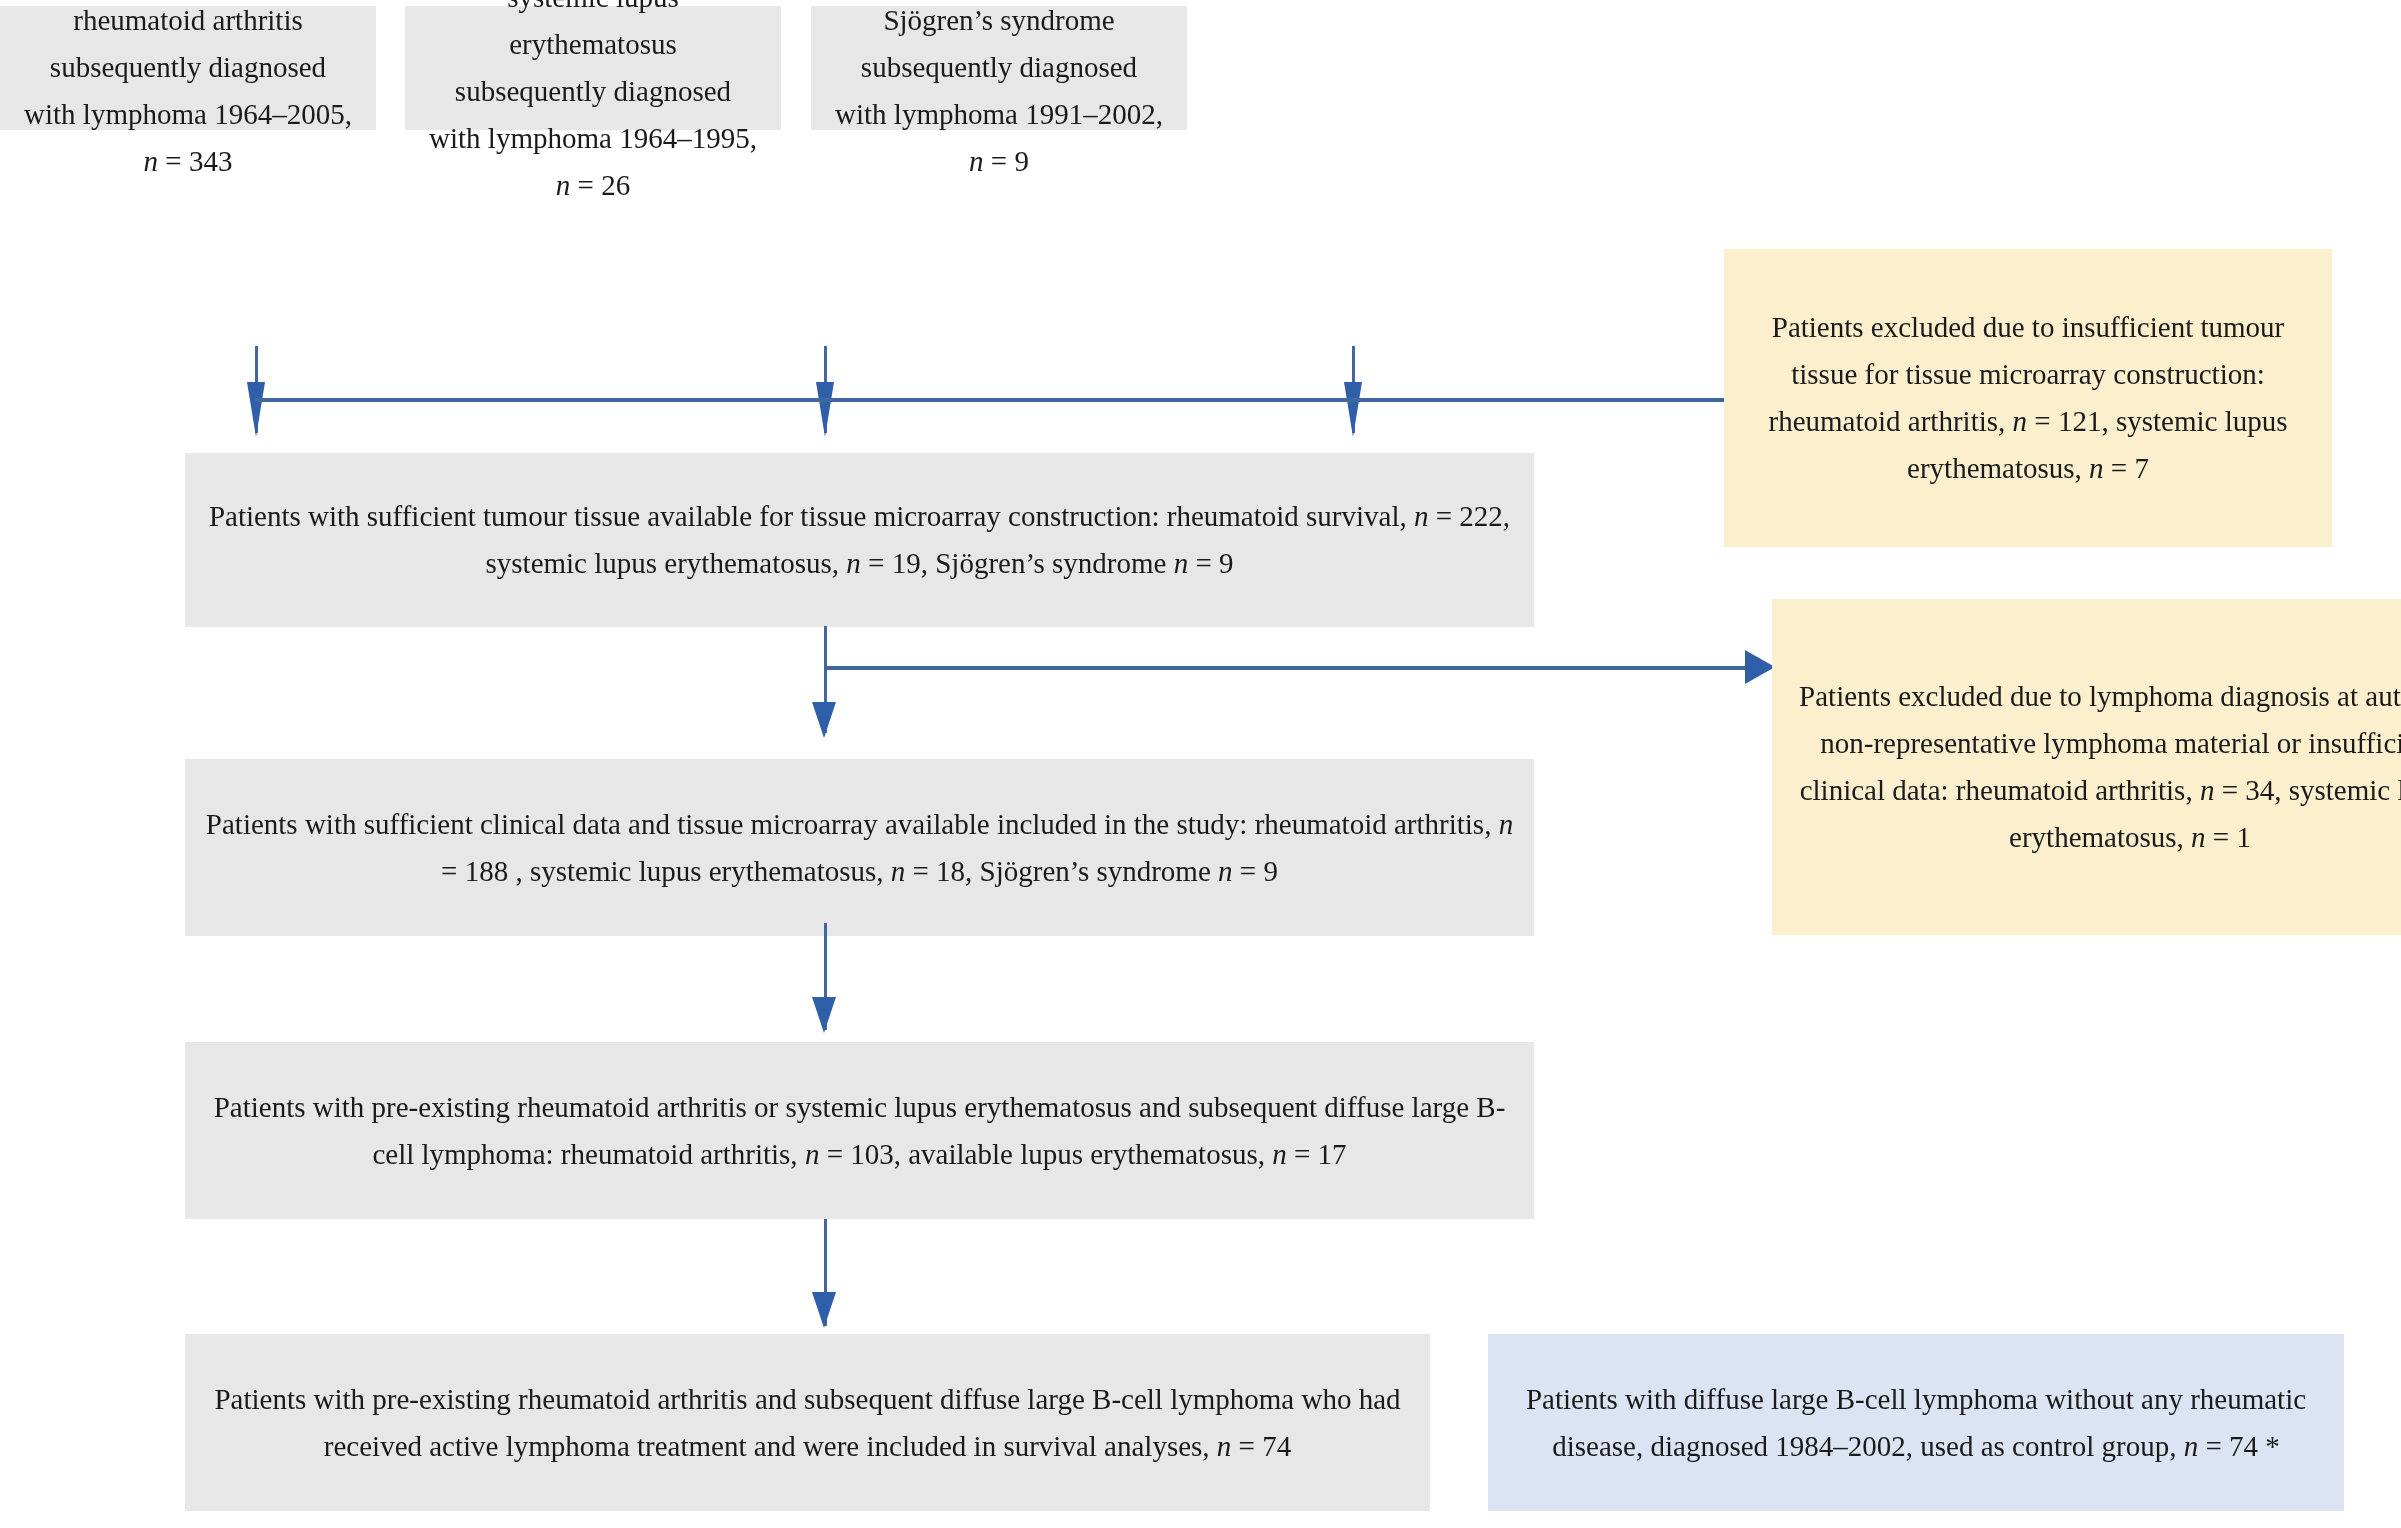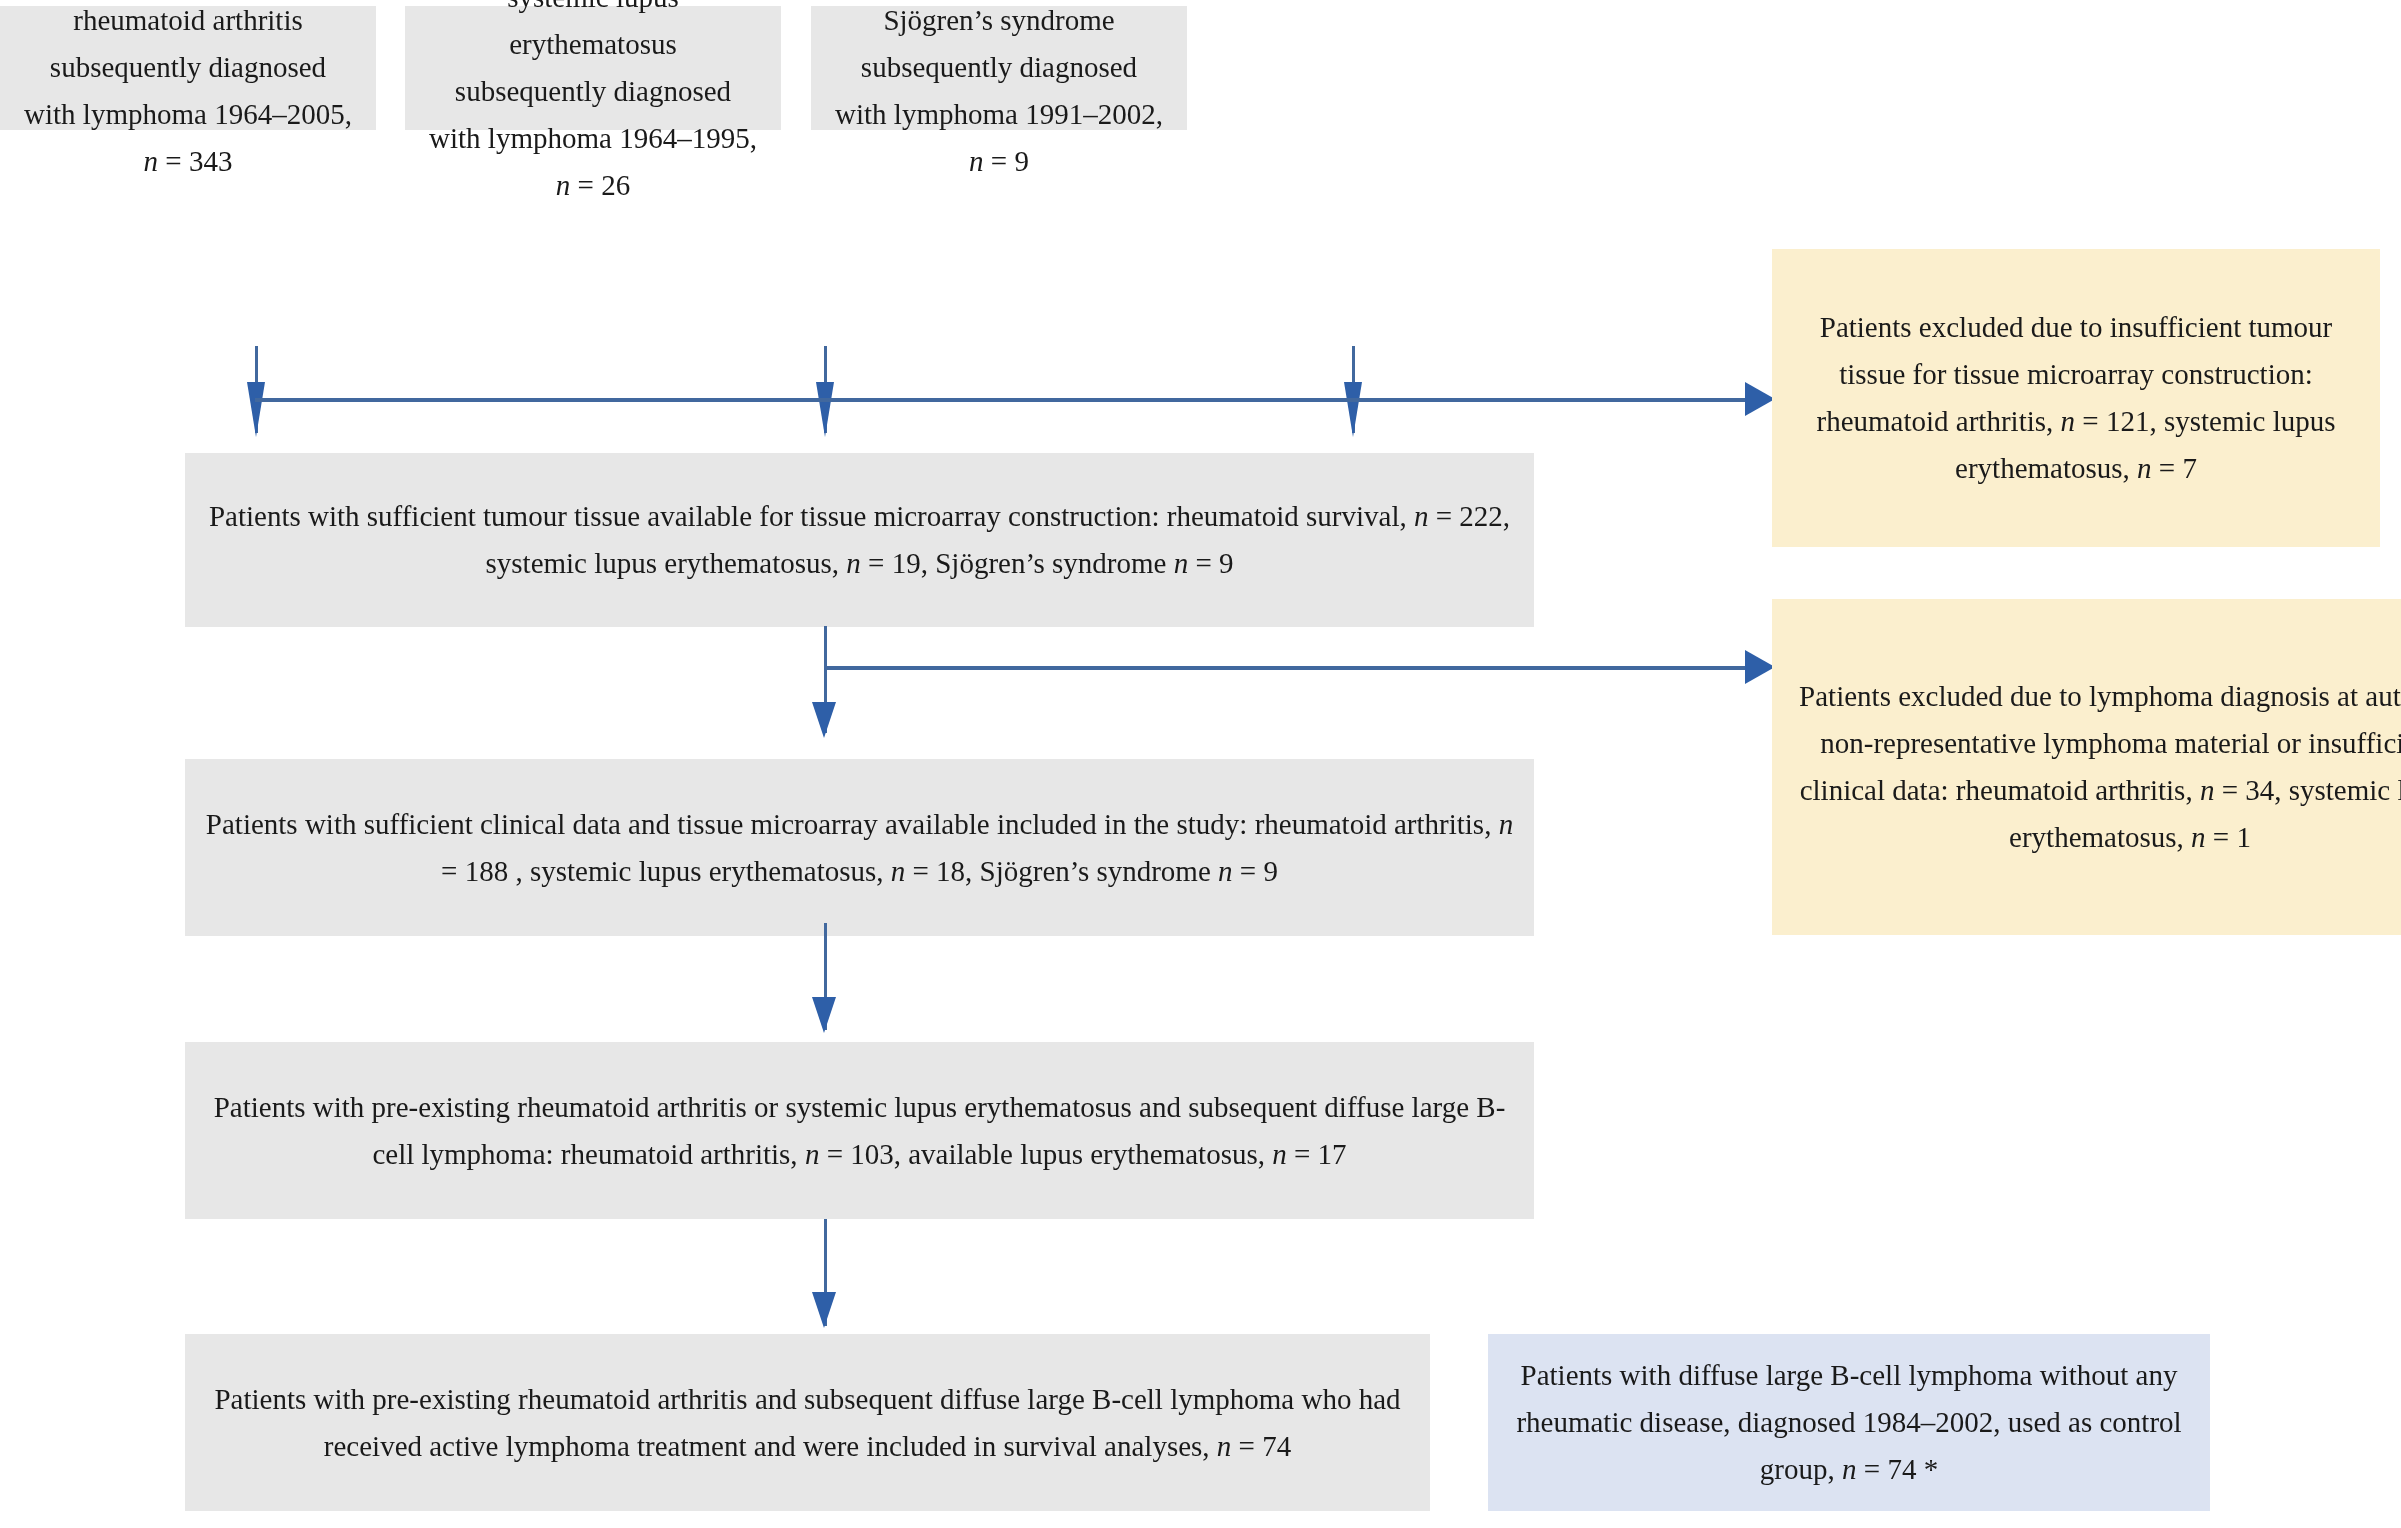--- a/index.html
+++ b/index.html
@@ -142,26 +142,26 @@
     <div class="txt"><span>Patients with pre-existing rheumatoid arthritis or systemic lupus erythematosus and subsequent diffuse large B-cell lymphoma: rheumatoid arthritis, </span><span class="it">n</span><span> = 103, available lupus erythematosus, </span><span class="it">n</span><span> = 17</span></div>
   </div>
 
   <div class="vline" style="left:824px; top:1219px; height:107px;"></div>
   <div class="arrow-down" style="left:812px; top:1292px;"></div>
 
   <div class="box gray" style="left:185px; top:1334px; width:1245px; height:177px;">
     <div class="txt"><span>Patients with pre-existing rheumatoid arthritis and subsequent diffuse large B-cell lymphoma who had received active lymphoma treatment and were included in survival analyses, </span><span class="it">n</span><span> = 74</span></div>
   </div>
 
-  <div class="box yellow" style="left:1772px; top:249px; width:608px; height:298px;">
+  <div class="box yellow" style="left:1724px; top:249px; width:608px; height:298px;">
     <div class="txt"><span>Patients excluded due to insufficient tumour tissue for tissue microarray construction: rheumatoid arthritis, </span><span class="it">n</span><span> = 121, systemic lupus erythematosus, </span><span class="it">n</span><span> = 7</span></div>
   </div>
 
   <div class="box yellow" style="left:1772px; top:599px; width:716px; height:336px;">
     <div class="txt"><span>Patients excluded due to lymphoma diagnosis at autopsy, non-representative lymphoma material or insufficient clinical data: rheumatoid arthritis, </span><span class="it">n</span><span> = 34, systemic lupus erythematosus, </span><span class="it">n</span><span> = 1</span></div>
   </div>
 
-  <div class="box blue" style="left:1488px; top:1334px; width:722px; height:177px;">
+  <div class="box blue" style="left:1488px; top:1334px; width:856px; height:177px;">
     <div class="txt"><span>Patients with diffuse large B-cell lymphoma without any rheumatic disease, diagnosed 1984–2002, used as control group, </span><span class="it">n</span><span> = 74 *</span></div>
   </div>
 
 </div>
 
 
 </body></html>

